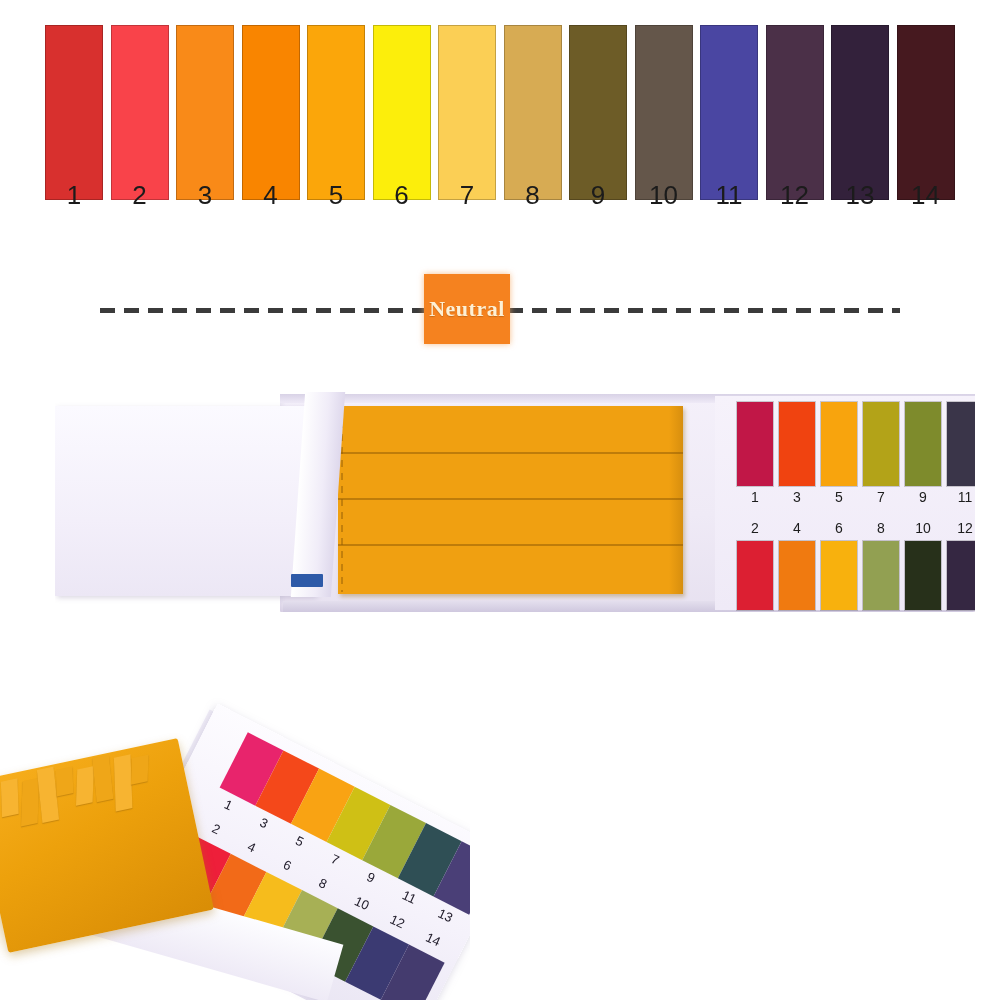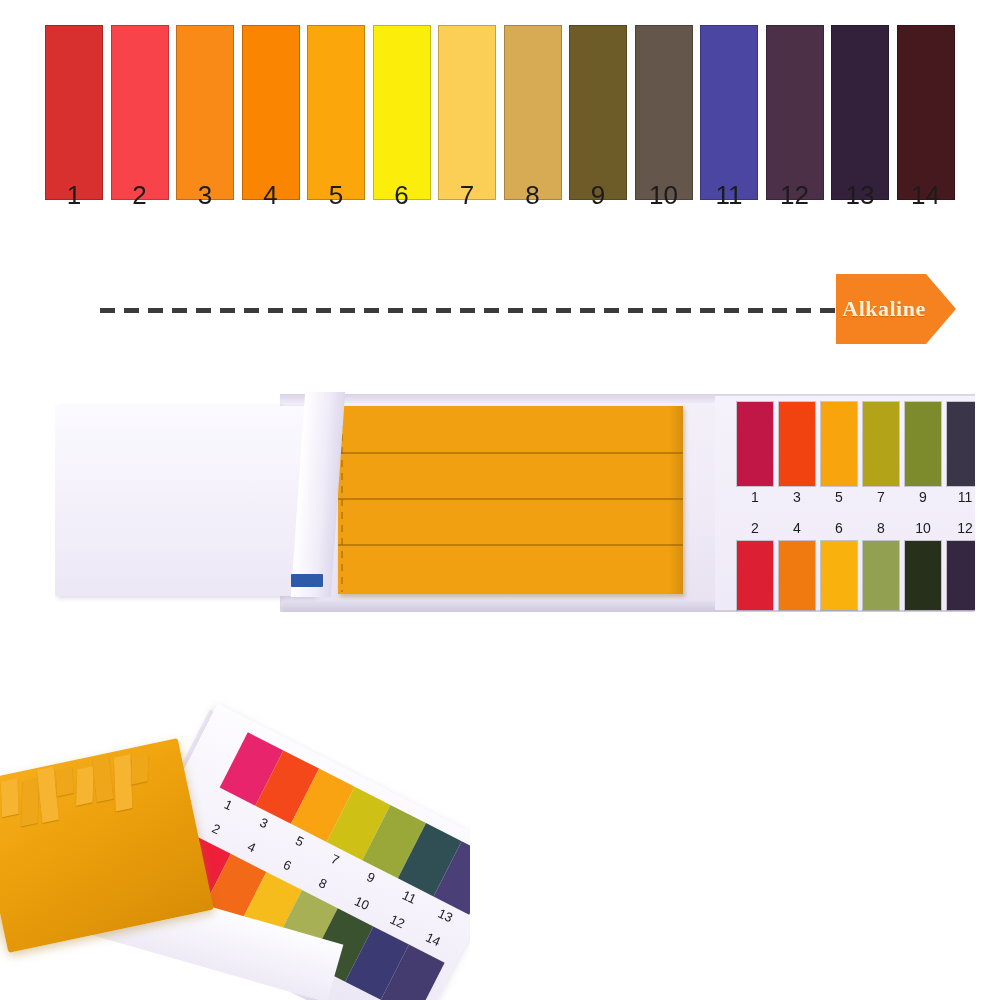--- a/index.html
+++ b/index.html
@@ -230,21 +230,21 @@
       </div>
       <div class="swatch-label" style="left: 831px;">13</div>
       <div class="swatch-col" style="left: 896.5px;">
         <div class="swatch" style="background: rgb(70, 25, 31);"></div>
       </div>
       <div class="swatch-label" style="left: 896.5px;">14</div>
     </div>
 
   <div id="ph-range">
     <div class="range-line"></div>
-    <div class="range-tag" id="tag-alkaline">Alkaline</div>
+    <div class="range-tag" id="tag-neutral">Neutral</div>
   </div>
 
   <div id="photo-booklet">
     <div class="bk-box"></div>
     <div class="bk-box-inner-top"></div>
     <div class="bk-strips">
       <div class="bk-strips-perf"></div>
       <div class="bk-strip-line" style="top:46px"></div>
       <div class="bk-strip-line" style="top:92px"></div>
       <div class="bk-strip-line" style="top:138px"></div>

